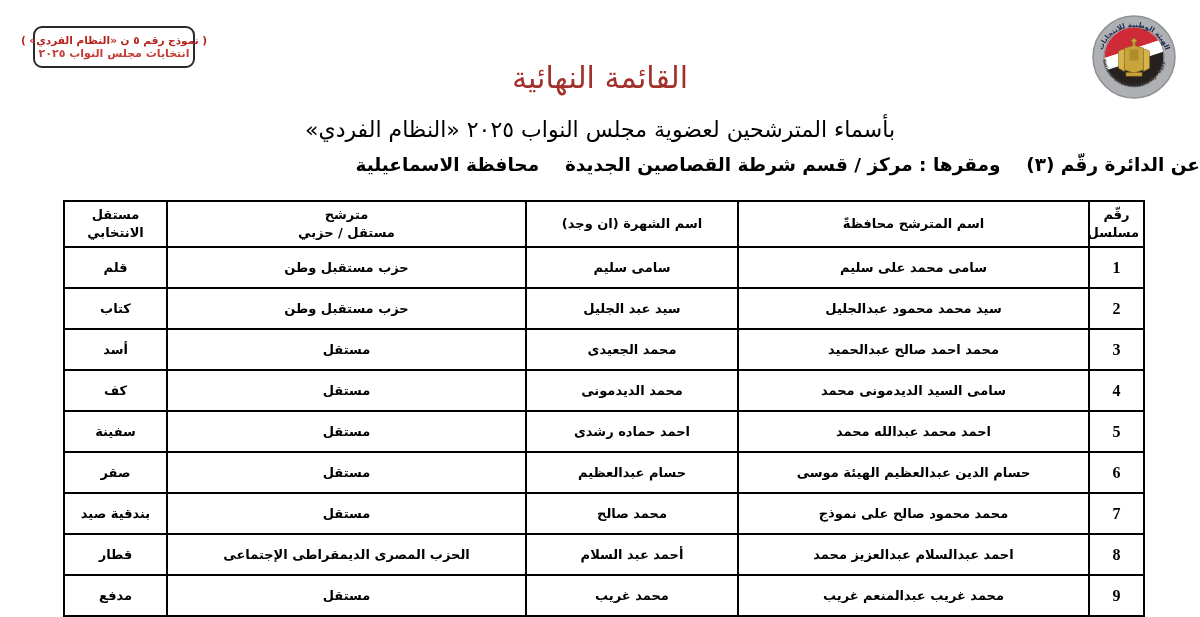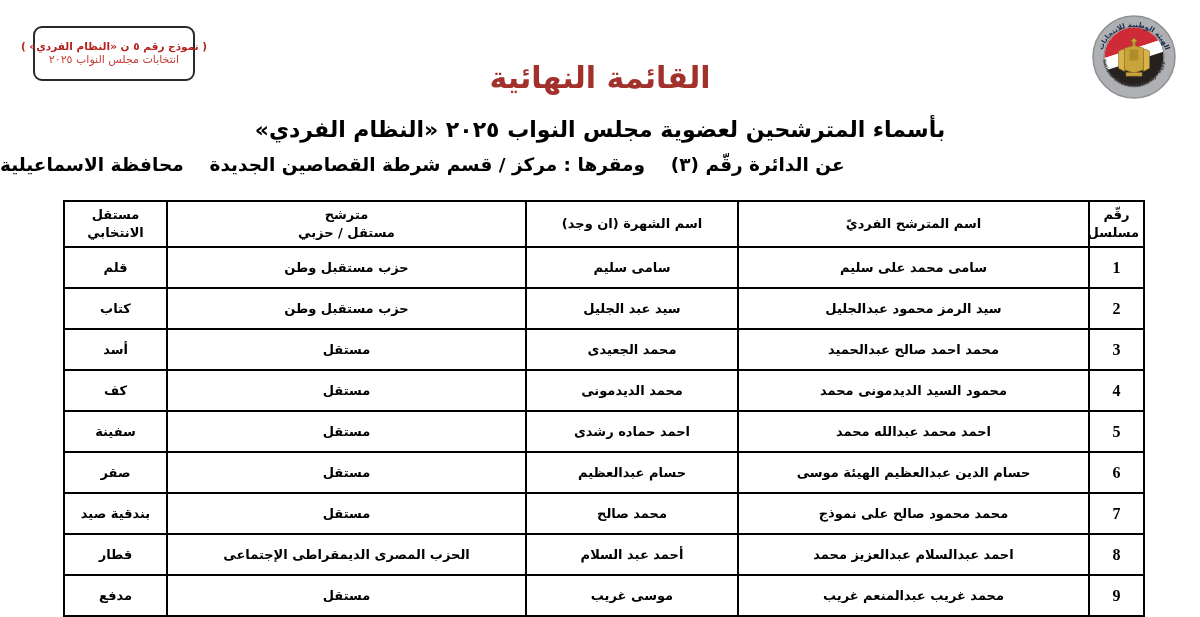--- a/index.html
+++ b/index.html
@@ -2,40 +2,40 @@
 <html lang="ar" dir="rtl"><head>
 <meta charset="utf-8">
 <style>
   html,body{margin:0;padding:0;background:#fff;}
   .page{
     position:relative;width:1200px;height:617px;background:#ffffff;overflow:hidden;
     font-family:"DejaVu Sans","Liberation Sans",sans-serif;color:#000;
   }
   
   .form-box{
-    position:absolute;left:33px;top:26px;width:162px;height:55px;
+    position:absolute;left:33px;top:26px;width:162px;height:42px;
     border:2px solid #2a2a2a;border-radius:9px;box-sizing:border-box;
     display:flex;flex-direction:column;justify-content:center;align-items:center;
     direction:rtl;line-height:1.25;
   }
   .form-box .l1{color:#b5231f;font-size:10.5px;font-weight:bold;white-space:nowrap;}
-  .form-box .l2{color:#c53d36;font-size:11px;font-weight:normal;white-space:nowrap;}
+  .form-box .l2{color:#c53d36;font-size:11px;font-weight:bold;white-space:nowrap;}
   
   .logo{position:absolute;left:1092px;top:15px;width:84px;height:84px;}
   
   .title{
     position:absolute;top:60px;left:0;width:100%;text-align:center;
-    color:#a2302b;font-size:30px;font-weight:bold;direction:rtl;
+    color:#a2302b;font-size:30px;font-weight:normal;direction:rtl;
   }
   .sub1{
     position:absolute;top:117px;left:0;width:100%;text-align:center;
-    font-size:22px;font-weight:bold;direction:rtl;
+    font-size:22px;font-weight:normal;direction:rtl;
   }
   .sub2{
-    position:absolute;top:154px;left:0;width:100%;text-align:left;
+    position:absolute;top:154px;left:0;width:100%;text-align:right;
     font-size:18.5px;font-weight:bold;direction:rtl;white-space:pre;
   }
   
   table.cands{
     position:absolute;top:200px;left:63px;width:1080px;
     border-collapse:collapse;direction:rtl;table-layout:fixed;
   }
   .cands th,.cands td{
     border:2px solid #000;text-align:center;vertical-align:middle;
     font-weight:bold;padding:0 4px;overflow:hidden;
@@ -101,21 +101,21 @@
         <col style="width:212px">
         <col style="width:359px">
         <col style="width:103px">
     </colgroup>
     <thead>
       <tr>
         <th>
           <div>رقّم</div>
           <div>مسلسل</div>
         </th>
-        <th>اسم المترشح الفرديً</th>
+        <th>اسم المترشح محافظةً</th>
         <th>اسم الشهرة (ان وجد)</th>
         <th>
           <div>مترشح</div>
           <div>مستقل / حزبي</div>
         </th>
         <th>
           <div>مستقل</div>
           <div>الانتخابي</div>
         </th>
       </tr>
@@ -123,35 +123,35 @@
     <tbody>
       <tr>
         <td class="serial">1</td>
         <td>سامى محمد على سليم</td>
         <td>سامى سليم</td>
         <td>حزب مستقبل وطن</td>
         <td>قلم</td>
       </tr>
       <tr>
         <td class="serial">2</td>
-        <td>سيد الرمز محمود عبدالجليل</td>
+        <td>سيد محمد محمود عبدالجليل</td>
         <td>سيد عبد الجليل</td>
         <td>حزب مستقبل وطن</td>
         <td>كتاب</td>
       </tr>
       <tr>
         <td class="serial">3</td>
         <td>محمد احمد صالح عبدالحميد</td>
         <td>محمد الجعيدى</td>
         <td>مستقل</td>
         <td>أسد</td>
       </tr>
       <tr>
         <td class="serial">4</td>
-        <td>محمود السيد الديدمونى محمد</td>
+        <td>سامى السيد الديدمونى محمد</td>
         <td>محمد الديدمونى</td>
         <td>مستقل</td>
         <td>كف</td>
       </tr>
       <tr>
         <td class="serial">5</td>
         <td>احمد محمد عبدالله محمد</td>
         <td>احمد حماده رشدى</td>
         <td>مستقل</td>
         <td>سفينة</td>
@@ -173,19 +173,19 @@
       <tr>
         <td class="serial">8</td>
         <td>احمد عبدالسلام عبدالعزيز محمد</td>
         <td>أحمد عبد السلام</td>
         <td>الحزب المصرى الديمقراطى الإجتماعى</td>
         <td>قطار</td>
       </tr>
       <tr>
         <td class="serial">9</td>
         <td>محمد غريب عبدالمنعم غريب</td>
-        <td>موسى غريب</td>
+        <td>محمد غريب</td>
         <td>مستقل</td>
         <td>مدفع</td>
       </tr>
     </tbody>
   </table>
 </div>
 
 </body></html>

